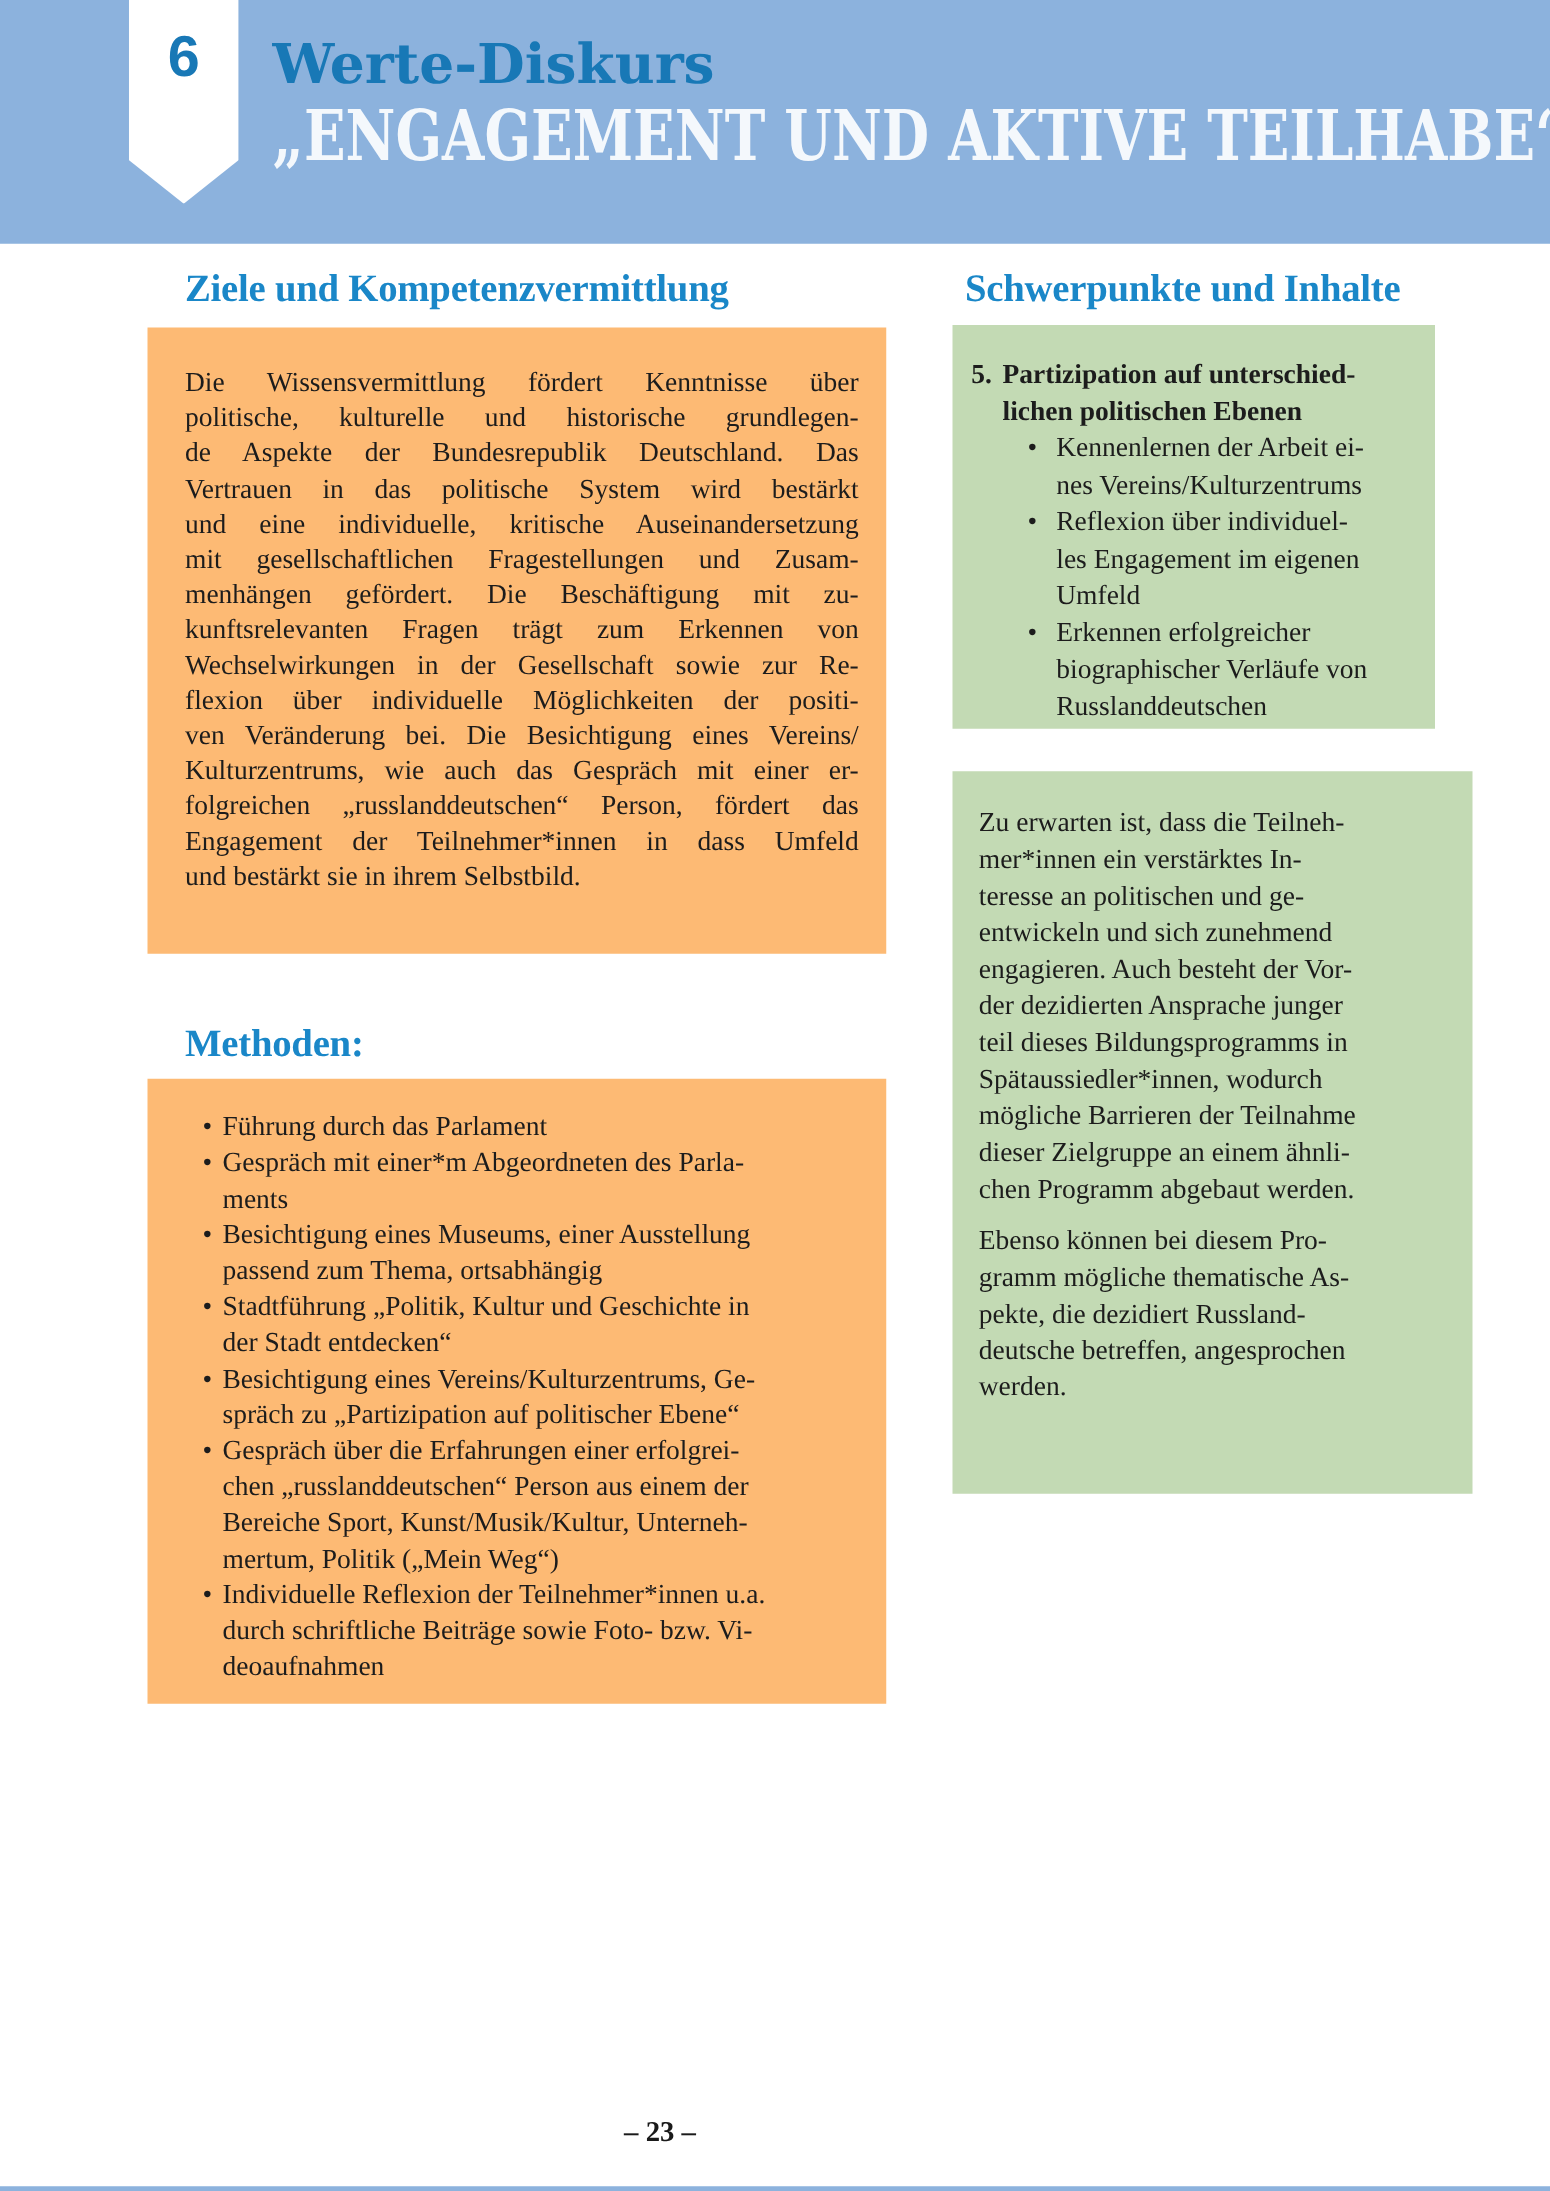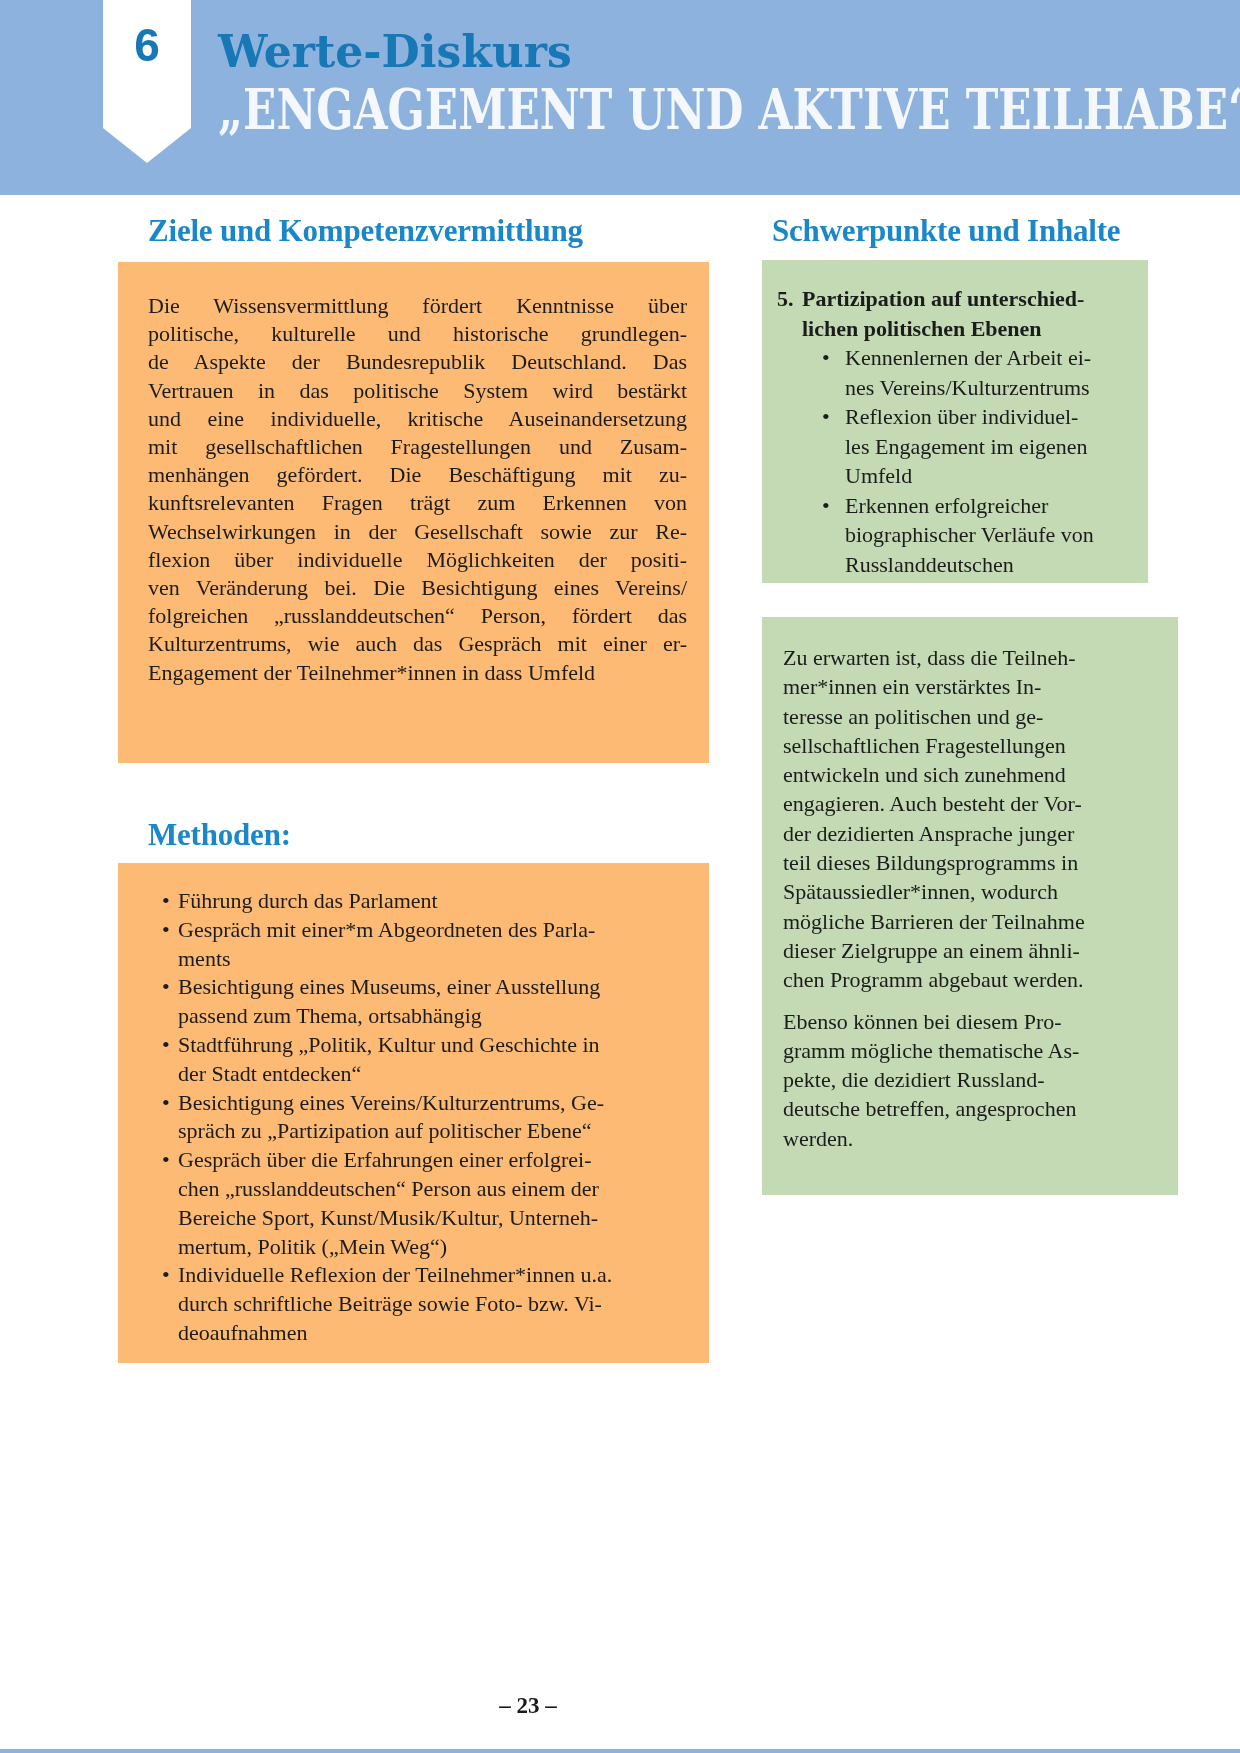--- a/index.html
+++ b/index.html
@@ -89,23 +89,24 @@
     <div class="line">politische, kulturelle und historische grundlegen-</div>
     <div class="line">de Aspekte der Bundesrepublik Deutschland. Das</div>
     <div class="line">Vertrauen in das politische System wird bestärkt</div>
     <div class="line">und eine individuelle, kritische Auseinandersetzung</div>
     <div class="line">mit gesellschaftlichen Fragestellungen und Zusam-</div>
     <div class="line">menhängen gefördert. Die Beschäftigung mit zu-</div>
     <div class="line">kunftsrelevanten Fragen trägt zum Erkennen von</div>
     <div class="line">Wechselwirkungen in der Gesellschaft sowie zur Re-</div>
     <div class="line">flexion über individuelle Möglichkeiten der positi-</div>
     <div class="line">ven Veränderung bei. Die Besichtigung eines Vereins/</div>
+    <div class="line">Kulturzentrums, wie auch das Gespräch mit einer er-</div>
     <div class="line">folgreichen „russlanddeutschen“ Person, fördert das</div>
-    <div class="line">Kulturzentrums, wie auch das Gespräch mit einer er-</div>
     <div class="line">Engagement der Teilnehmer*innen in dass Umfeld</div>
+    <div class="line">und bestärkt sie in ihrem Selbstbild.</div>
   </div>
 
 <div id="box-methoden" class="box orange">
   <div class="bullets">
       <div class="bullet-item">
         <span class="bullet-marker">•</span>
         <div class="bullet-text">Führung durch das Parlament</div>
       </div>
       <div class="bullet-item">
         <span class="bullet-marker">•</span>
@@ -170,21 +171,20 @@
 Russlanddeutschen</div>
       </div>
     </div>
 </div>
 
 <div id="box-erwartung" class="box green">
   <div class="lines-left">
       <div class="line">Zu erwarten ist, dass die Teilneh-</div>
       <div class="line">mer*innen ein verstärktes In-</div>
       <div class="line">teresse an politischen und ge-</div>
-      <div class="line">sellschaftlichen Fragestellungen</div>
       <div class="line">entwickeln und sich zunehmend</div>
       <div class="line">engagieren. Auch besteht der Vor-</div>
       <div class="line">der dezidierten Ansprache junger</div>
       <div class="line">teil dieses Bildungsprogramms in</div>
       <div class="line">Spätaussiedler*innen, wodurch</div>
       <div class="line">mögliche Barrieren der Teilnahme</div>
       <div class="line">dieser Zielgruppe an einem ähnli-</div>
       <div class="line">chen Programm abgebaut werden.</div>
     </div>
   <div class="lines-left para2">

